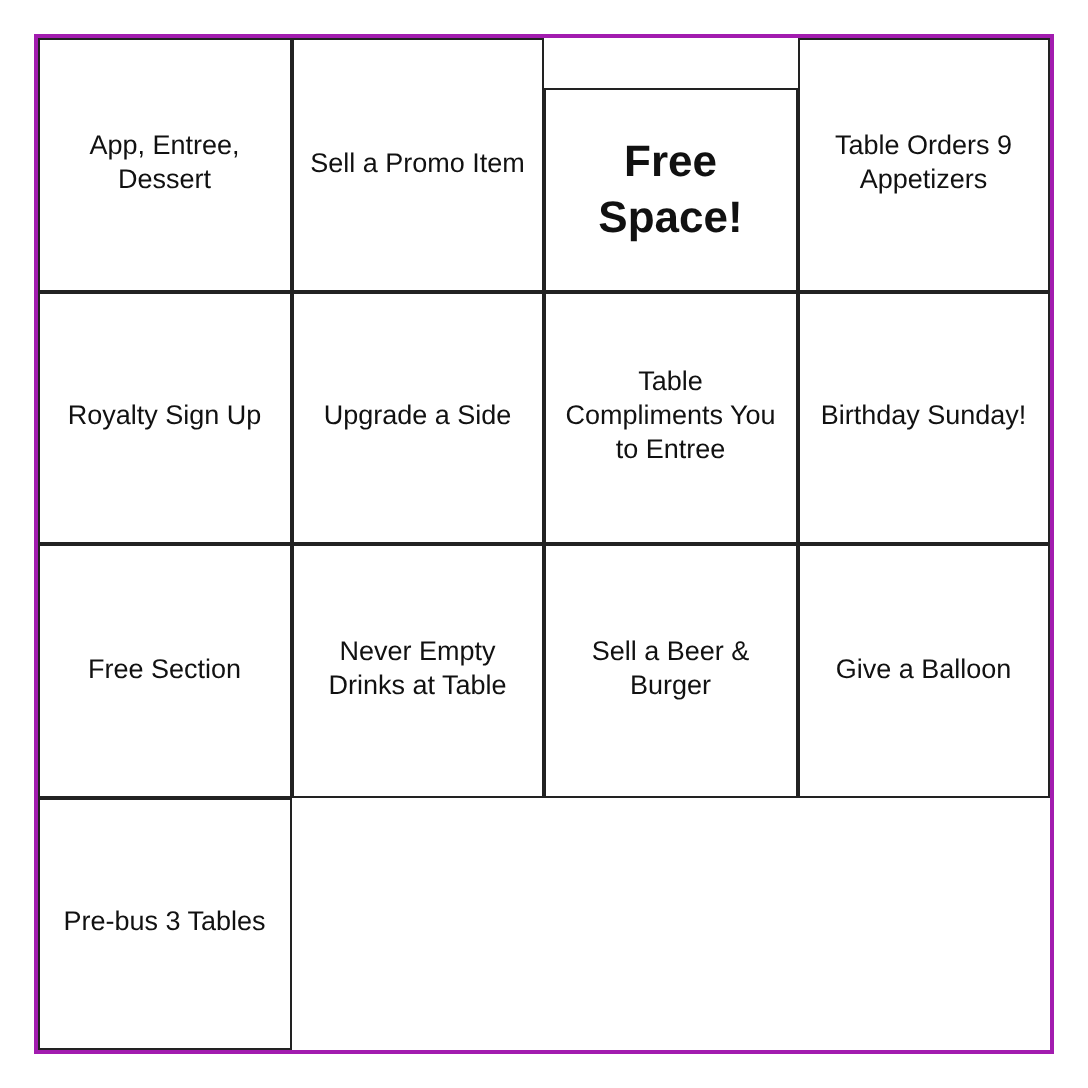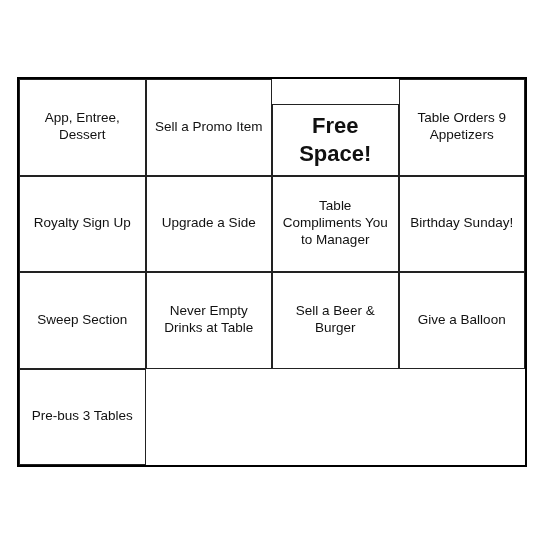--- a/index.html
+++ b/index.html
@@ -6,26 +6,26 @@
     body {
       background: #fff;
       display: flex;
       justify-content: center;
       align-items: center;
       width: 544px;
       height: 544px;
       font-family: Arial, sans-serif;
     }
     .bingo-card {
-      border: 2px solid #000000;
+      border: 2px solid #a21caf;
       display: grid;
       grid-template-columns: repeat(4, 1fr);
       grid-template-rows: repeat(4, 1fr);
       width: 510px;
-      height: 390px;
+      height: 510px;
     }
     .bingo-cell {
       border: 1.5px solid #222;
       display: flex;
       justify-content: center;
       align-items: center;
       text-align: center;
       padding: 6px;
       font-size: 13.5px;
       line-height: 1.25;
@@ -40,20 +40,20 @@
 </head>
 <body>
 
 <div class="bingo-card">
 <div class="bingo-cell">App, Entree, Dessert</div>
     <div class="bingo-cell">Sell a Promo Item</div>
     <div class="bingo-cell free-space">Free Space!</div>
     <div class="bingo-cell">Table Orders 9 Appetizers</div>
     <div class="bingo-cell">Royalty Sign Up</div>
     <div class="bingo-cell">Upgrade a Side</div>
-    <div class="bingo-cell">Table Compliments You to Manager</div>
+    <div class="bingo-cell">Table Compliments You to Entree</div>
     <div class="bingo-cell">Birthday Sunday!</div>
-    <div class="bingo-cell">Sweep Section</div>
+    <div class="bingo-cell">Free Section</div>
     <div class="bingo-cell">Never Empty Drinks at Table</div>
     <div class="bingo-cell">Sell a Beer &amp; Burger</div>
     <div class="bingo-cell">Give a Balloon</div>
     <div class="bingo-cell">Pre-bus 3 Tables</div>
   </div>
 
 </body></html>

